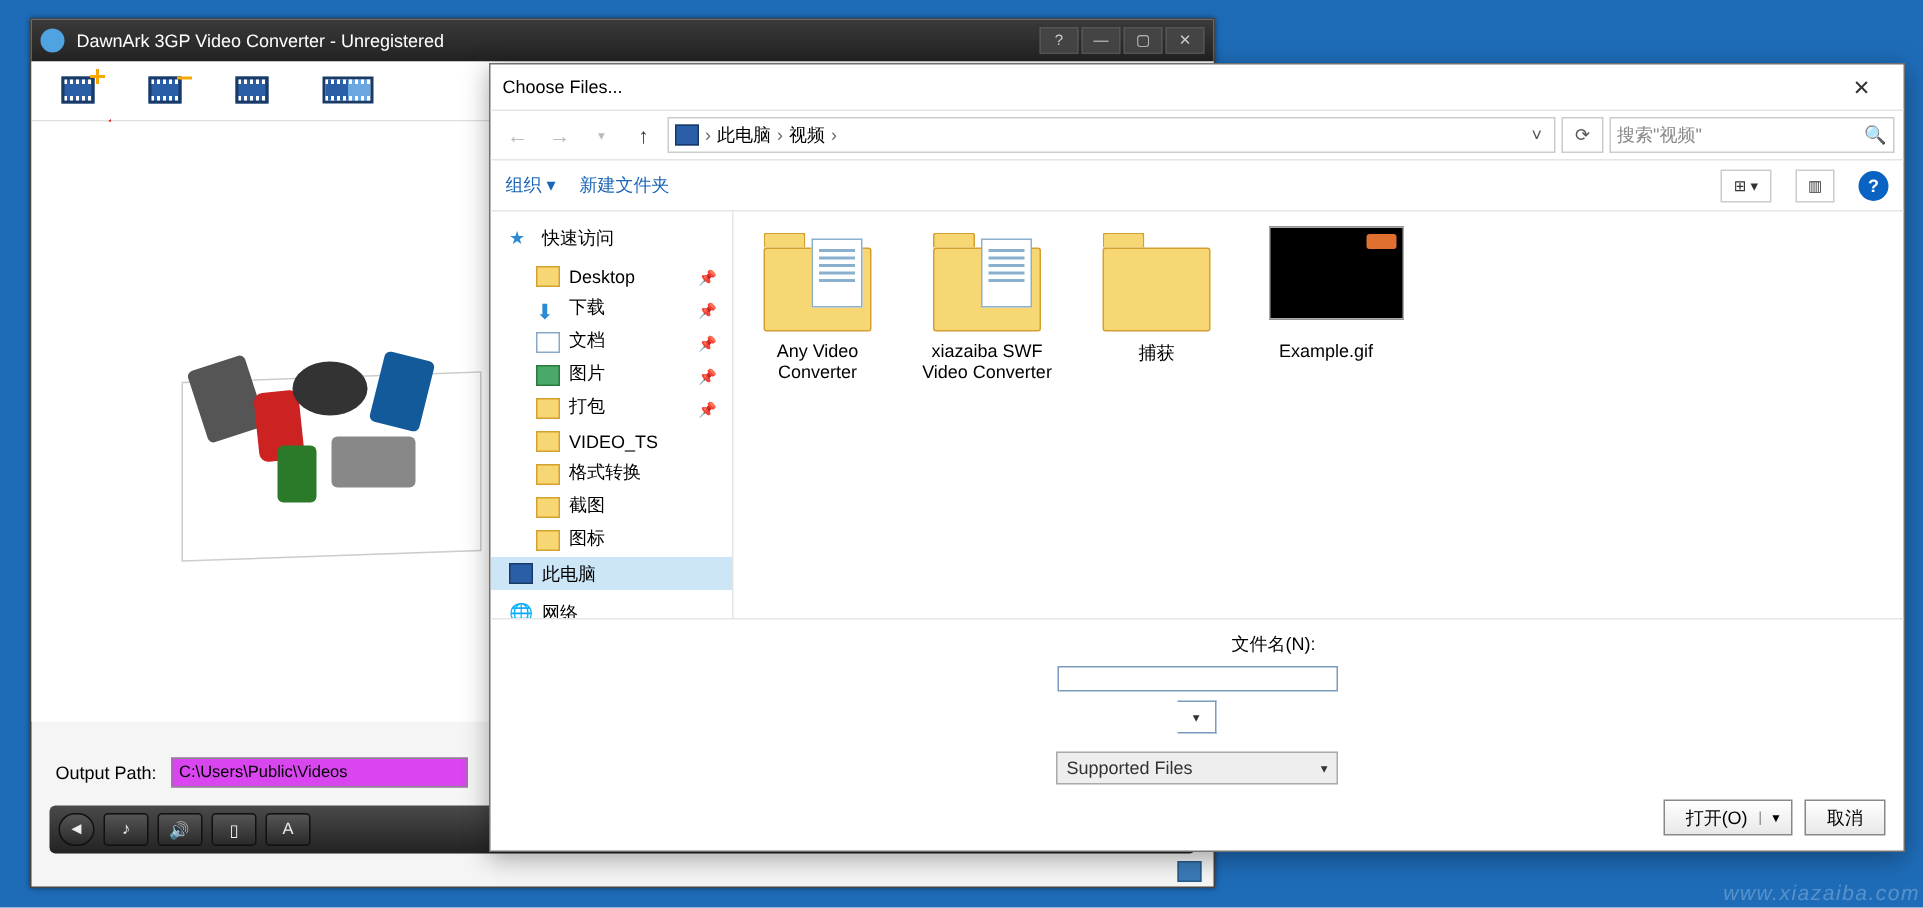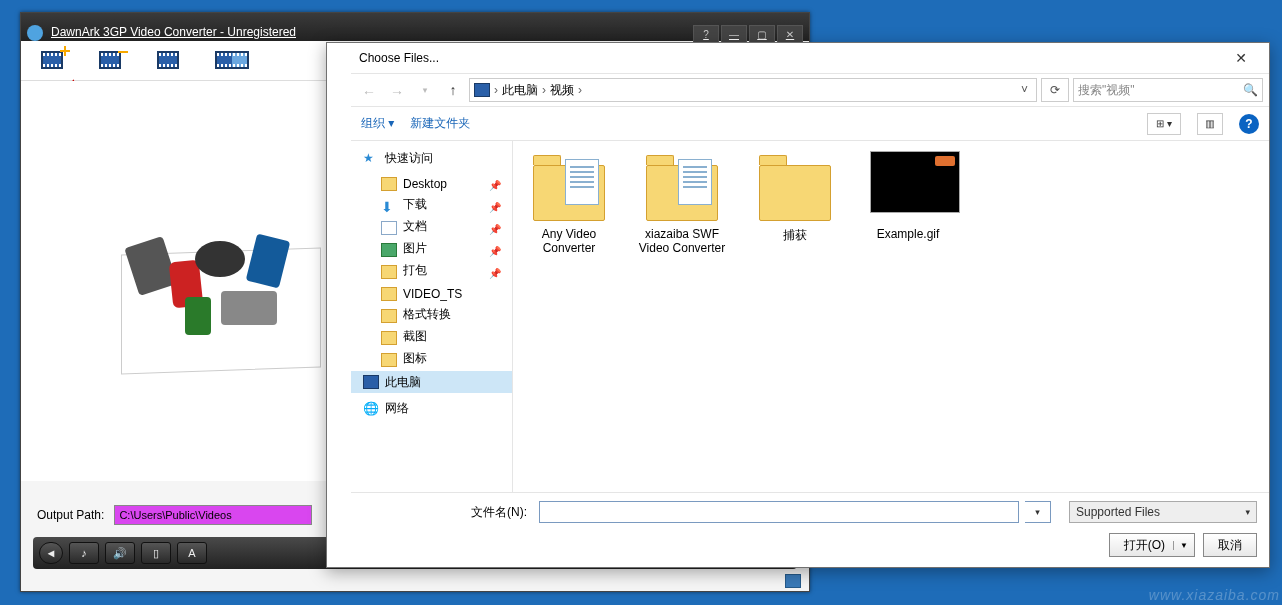--- a/index.html
+++ b/index.html
@@ -1,20 +1,20 @@
 <!DOCTYPE html>
 <html><head>
 <meta charset="utf-8">
 <style>
   * { box-sizing: border-box; margin: 0; padding: 0; font-family: "Segoe UI", Tahoma, sans-serif; }
   body { background: #1e6cb8; width: 1282px; height: 605px; overflow: hidden; position: relative; }
 
   
   .app-window { position: absolute; left: 20px; top: 12px; width: 790px; height: 580px; background: #f5f5f5; border: 1px solid #444; box-shadow: 0 0 4px rgba(0,0,0,.5); }
-  .titlebar { height: 28px; background: linear-gradient(#3a3a3a,#222); display:flex; align-items:flex-start; color:#fff; font-size:12px; padding:12px 6px;text-decoration:underline; }
+  .titlebar { height: 28px; background: linear-gradient(#3a3a3a,#222); display:flex; align-items:center; color:#fff; font-size:12px; padding:12px 6px; }
   .titlebar .icon { width:16px; height:16px; background:#4fa3e0; border-radius:50%; margin-right:8px; }
   .titlebar .spacer { flex:1; }
   .titlebar .wbtn { width:26px; height:18px; background:#444; margin-left:2px; display:flex; align-items:center; justify-content:center; color:#ccc; font-size:10px; border:1px solid #555;}
   .toolbar { height:40px; background:#fff; border-bottom:1px solid #ddd; display:flex; align-items:center; padding:0 18px; gap:30px;}
   .tbtn { width:28px; height:24px; position:relative; }
   .tbtn .film { width:22px; height:18px; background:#2a5fa8; border:2px solid #1a3a66; position:absolute; top:2px; left:2px;}
   .tbtn .film::before,.tbtn .film::after{content:"";position:absolute;width:100%;height:3px;background:repeating-linear-gradient(90deg,#fff 0 2px,transparent 2px 4px);}
   .tbtn .film::before{top:0;} .tbtn .film::after{bottom:0;}
   .tbtn .plus{position:absolute;top:-3px;right:-3px;width:10px;height:10px;}
   .tbtn .plus::before,.tbtn .plus::after{content:"";position:absolute;background:#f7a800;}
@@ -42,21 +42,21 @@
   .path-input { flex:0 0 198px; height:20px; border:1px solid #888; background:#d946ef; font-size:11px; padding:0 4px;}
 
   .profile-bar { position:absolute; left:12px; right:12px; bottom:22px; height:32px; background:linear-gradient(#4a4a4a,#222); border-radius:4px; display:flex; align-items:center; padding:0 6px; gap:6px;}
   .pbtn { width:30px; height:22px; background:linear-gradient(#555,#2a2a2a); border:1px solid #111; border-radius:3px; display:flex; align-items:center; justify-content:center; color:#eee; font-size:11px;}
   .pbtn.round{border-radius:11px;width:24px;}
 
   .status-strip{position:absolute;left:0;right:0;bottom:0;height:20px;display:flex;justify-content:flex-end;align-items:center;padding:0 8px;}
   .status-strip .sic{width:16px;height:14px;background:#3a7ab8;border:1px solid #265a8a;}
 
   
-  .dialog { position:absolute; left:326px; top:42px; width:944px; height:526px; background:#fff; border:1px solid #707070; box-shadow:0 4px 16px rgba(0,0,0,.35); font-size:12px; display:flex; flex-direction:column;padding-left:24px;}
+  .dialog { position:absolute; left:326px; top:42px; width:944px; height:526px; background:#fff; border:1px solid #707070; box-shadow:0 4px 16px rgba(0,0,0,.35); font-size:12px; display:flex; flex-direction:column;}
   .dlg-title { height:30px; display:flex; align-items:center; padding:0 8px; font-size:12px;}
   .dlg-title .spacer{flex:1;}
   .dlg-close{width:40px;height:24px;display:flex;align-items:center;justify-content:center;color:#333;font-size:14px;}
 
   .dlg-nav { height:34px; border-top:1px solid #e5e5e5; border-bottom:1px solid #e5e5e5; display:flex; align-items:center; padding:0 6px; gap:4px;}
   .nav-arrow{width:24px;height:24px;display:flex;align-items:center;justify-content:center;color:#bbb;font-size:14px;}
   .nav-arrow.active{color:#333;}
   .breadcrumb{flex:1;height:24px;border:1px solid #ccc;display:flex;align-items:center;padding:0 4px;gap:4px;background:#fff;}
   .bc-ico{width:16px;height:14px;background:#2a5fa8;border:1px solid #1a3a66;}
   .bc-sep{color:#666;}
@@ -90,21 +90,21 @@
   .file-item{width:96px;text-align:center;font-size:12px;}
   .file-ico{width:76px;height:70px;margin:0 auto 6px;position:relative;}
   .fold-big{width:72px;height:56px;background:#f7d774;border:1px solid #d4a030;border-radius:2px;position:absolute;bottom:0;left:2px;}
   .fold-tab{width:28px;height:10px;background:#f7d774;border:1px solid #d4a030;border-bottom:none;position:absolute;top:4px;left:2px;border-radius:2px 2px 0 0;}
   .fold-doc{position:absolute;width:34px;height:46px;background:#fff;border:1px solid #8ab0d0;right:8px;top:8px;}
   .fold-doc::before{content:"";position:absolute;top:6px;left:4px;right:4px;height:2px;background:#8ab0d0;box-shadow:0 5px #8ab0d0,0 10px #8ab0d0,0 15px #8ab0d0,0 20px #8ab0d0;}
   .gif-thumb{width:90px;height:62px;background:#000;border:1px solid #aaa;position:relative;}
   .gif-thumb::after{content:"";position:absolute;top:4px;right:4px;width:20px;height:10px;background:#e07030;border-radius:2px;}
 
   .dlg-foot{border-top:1px solid #e5e5e5;padding:8px 12px 10px;}
-  .fn-row{display:flex;align-items:center;gap:6px;margin-bottom:10px;}
+  .fn-row{display:flex;align-items:center;gap:6px;margin-bottom:10px;flex-direction:column;}
   .fn-label{width:170px;text-align:right;padding-right:6px;}
   .fn-input{flex:1;height:22px;border:1px solid #7a9ac0;padding:0 4px;}
   .fn-combo{width:26px;height:22px;border:1px solid #7a9ac0;border-left:none;display:flex;align-items:center;justify-content:center;color:#333;font-size:9px;}
   .filter{width:188px;height:22px;border:1px solid #aaa;display:flex;align-items:center;padding:0 6px;color:#333;background:#eee;}
   .filter .dn{margin-left:auto;font-size:9px;}
   .btn-row{display:flex;justify-content:flex-end;gap:8px;}
   .btn{height:24px;border:1px solid #888;background:linear-gradient(#fff,#e8e8e8);padding:0 14px;display:flex;align-items:center;gap:6px;font-size:12px;}
   .btn .dn{font-size:8px;border-left:1px solid #999;padding-left:6px;margin-left:2px;}
   .btn.split{padding-right:6px;}
 

